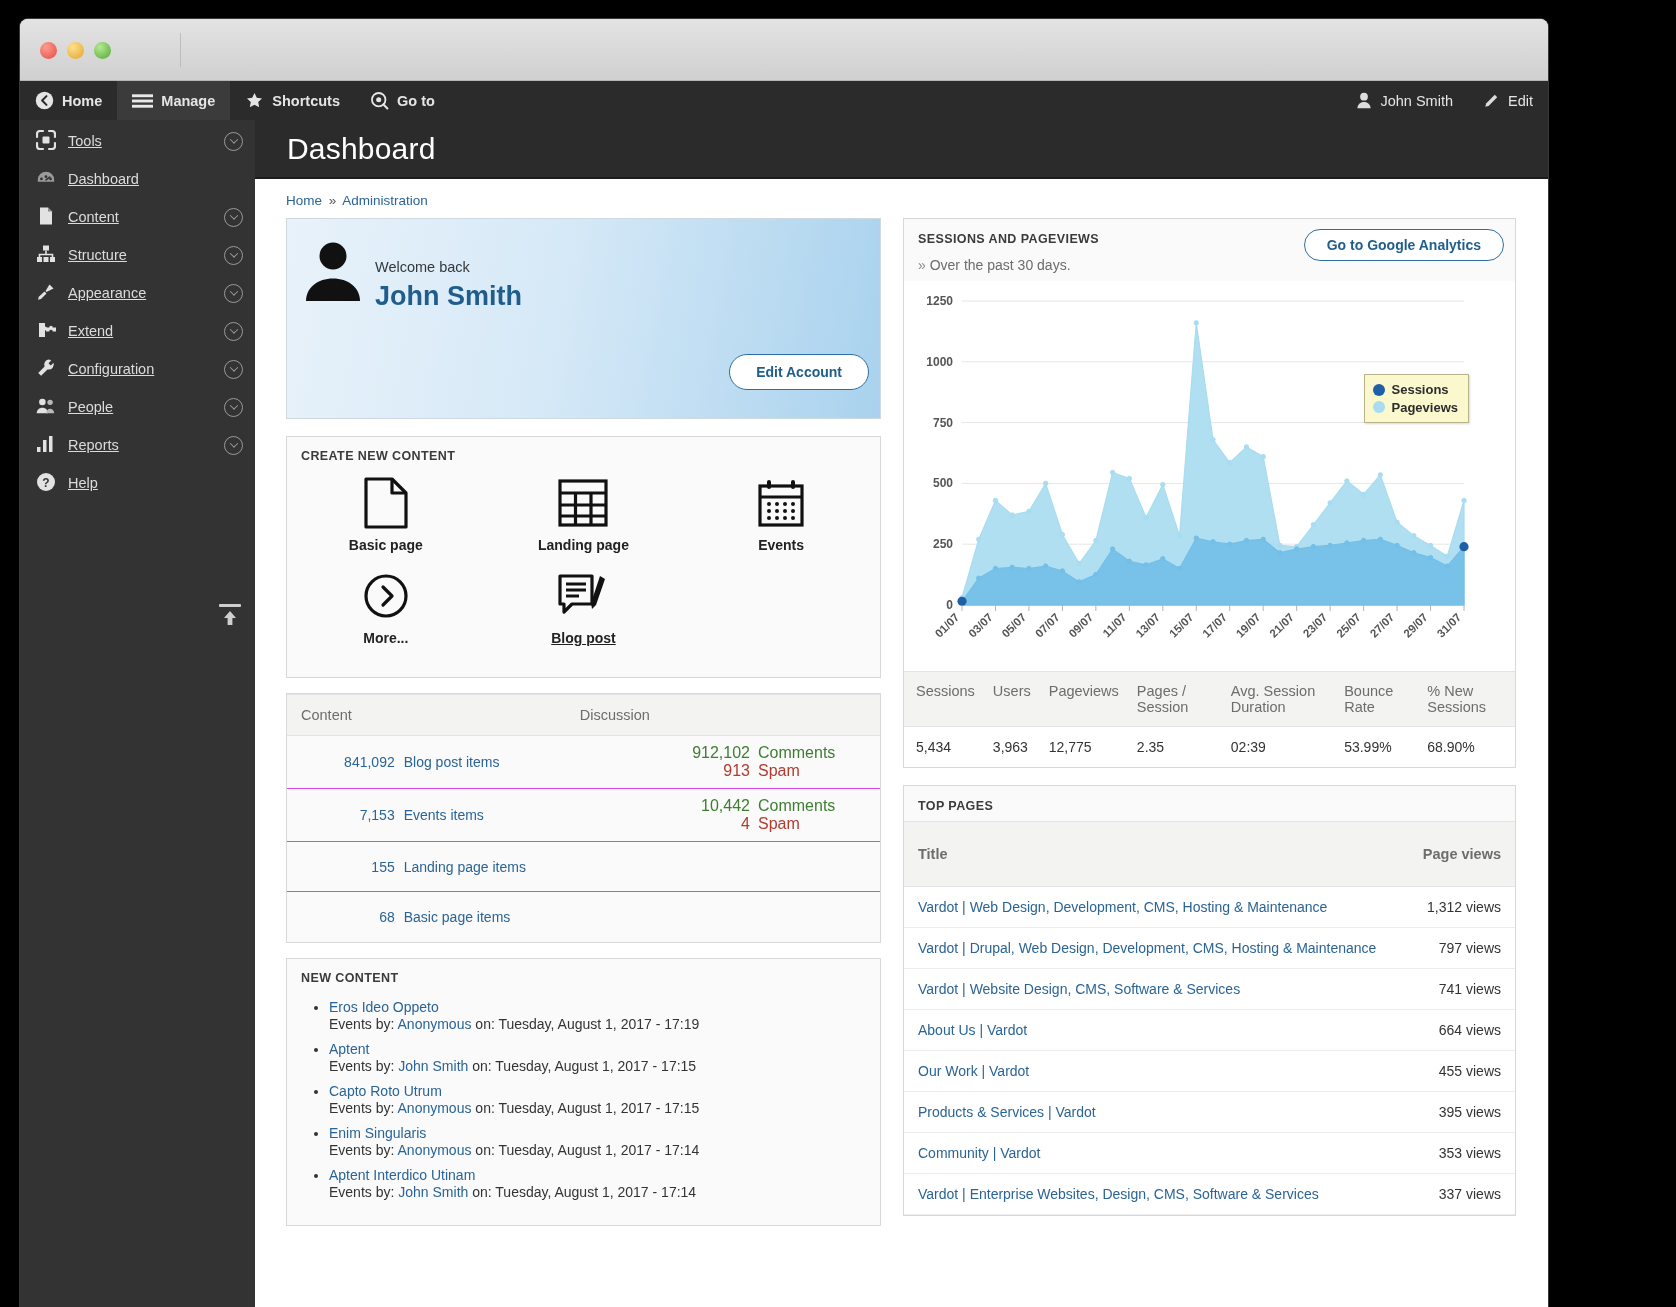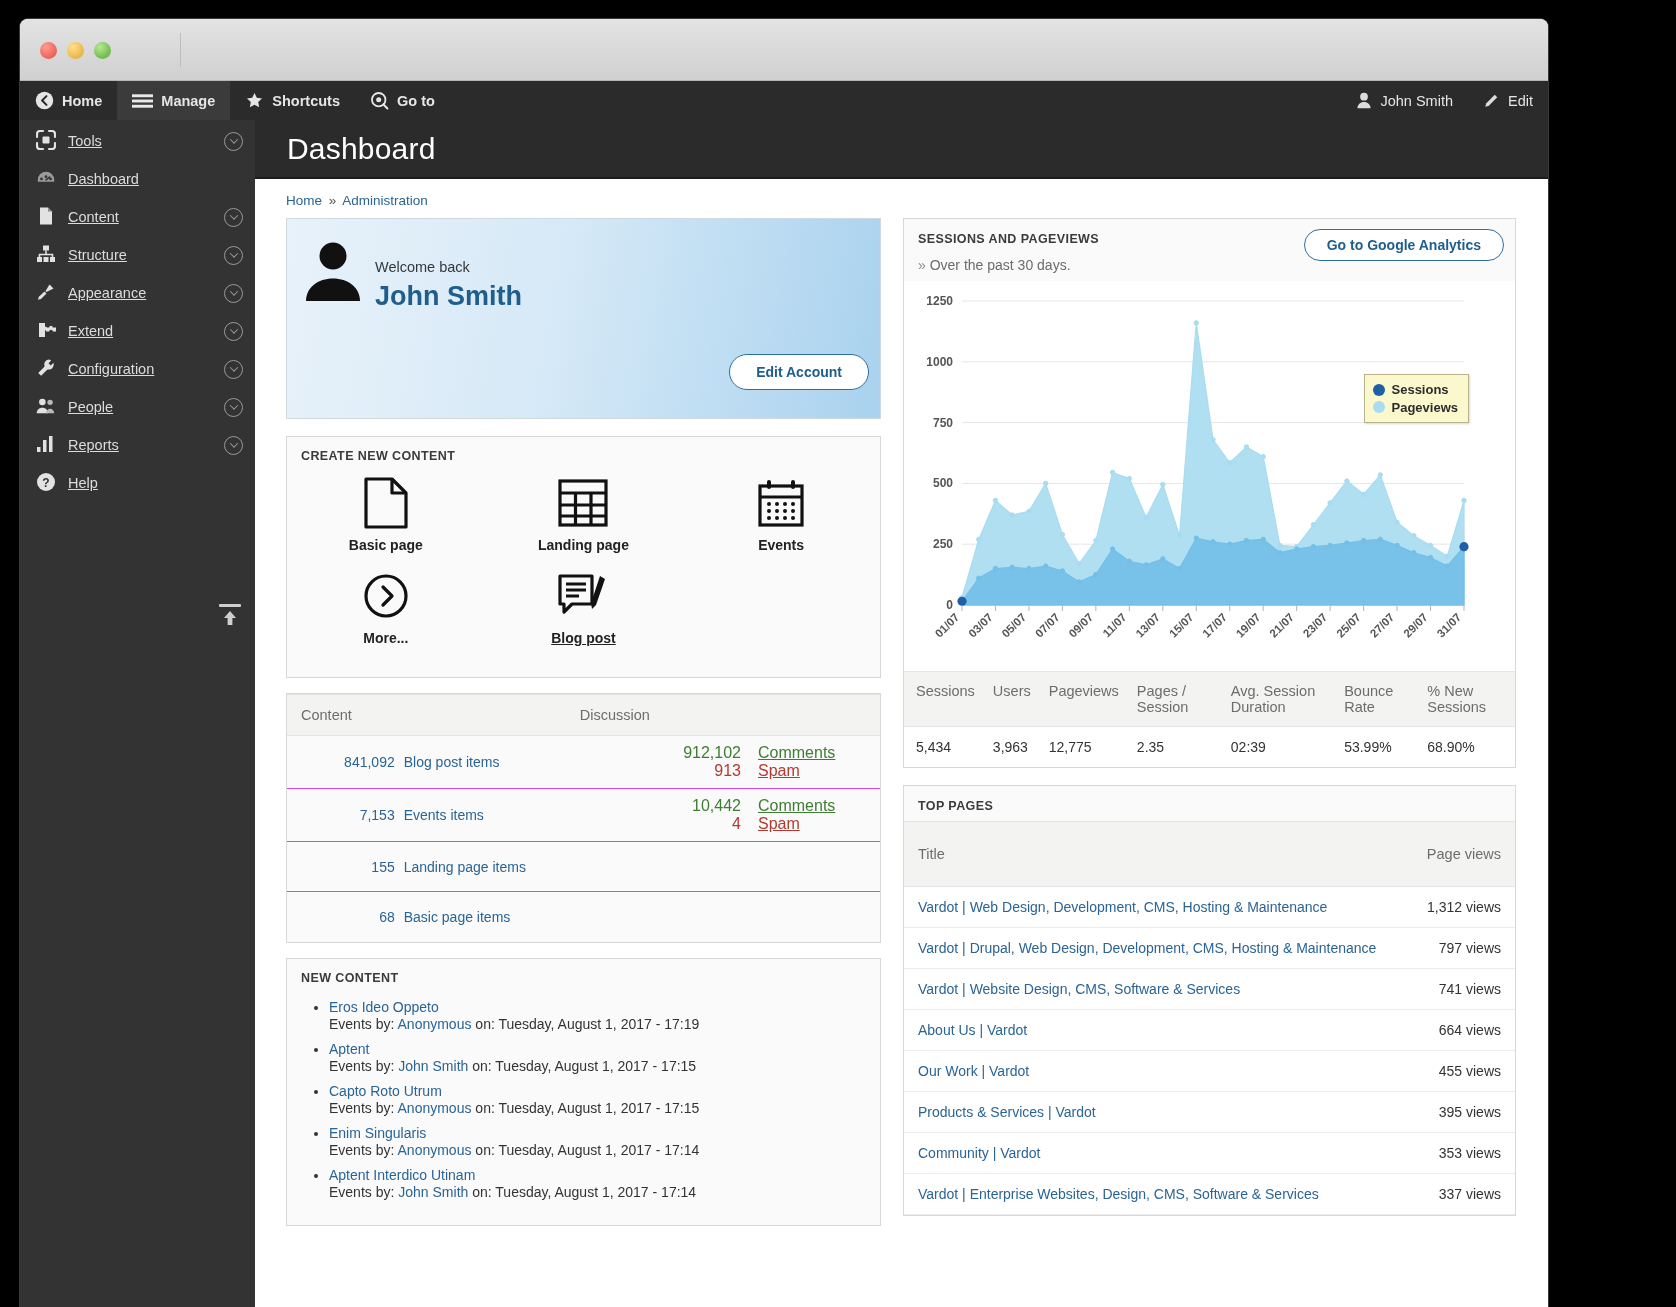--- a/index.html
+++ b/index.html
@@ -119,21 +119,21 @@
   .mso-head .c1 { width:47%; }
   .mso-row { border-bottom:1px solid #d946ef; min-height:50px; align-items:center;}
   .mso-row:last-child { border-bottom:none; }
   .mso-c1 { width:47%; text-align:right; padding:8px 0 8px 0; }
   .mso-c2 { flex:1; padding:8px 14px 8px 0; text-align:right;}
   .mso-num { color:#2a6496; font-size:14px;}
   .mso-lbl { color:#2a6496; font-size:14px; display:inline-block; width:162px; text-align:left; margin-left:9px;}
   .mso-line { white-space:nowrap; }
   .green { color:#3e7d32; }
   .red   { color:#b33a2e; }
-  .mso-c2 .w { display:inline-block; width:108px; text-align:left; margin-left:17px;text-decoration:underline;}
+  .mso-c2 .w { display:inline-block; width:108px; text-align:left; margin-left:8px;}
 
   
   #new-content ul { margin:0; padding:4px 0 16px 42px; }
   #new-content li { margin-bottom:9px; font-size:14px; color:#333; }
   #new-content li a { color:#2a6496; text-decoration:none; }
   #new-content .meta { color:#333; margin-top:1px; }
 
   
   .rpanel { border:1px solid #d8d8d8; background:#fff; margin-bottom:17px; }
   .rpanel-head { padding:13px 14px 8px 14px; position:relative; background:#fafafa;}
@@ -157,21 +157,21 @@
   table.stats { width:100%; border-collapse:collapse; }
   table.stats th {
     background:#f3f3f1; color:#6d6d6d; font-size:14.5px; font-weight:400;
     text-align:left; padding:11px 6px 11px 12px; border-top:1px solid #e4e4e4;
     border-bottom:1px solid #e4e4e4; vertical-align:top;
   }
   table.stats td { font-size:14px; color:#333; padding:12px 6px 12px 12px; }
 
   table.top { width:100%; border-collapse:collapse; }
   table.top th {
-    background:#f3f3f1; color:#6d6d6d; font-size:14.5px; font-weight:400;
+    background:#f3f3f1; color:#6d6d6d; font-size:14.5px; font-weight:700;
     text-align:left; padding:24px 14px; border-top:1px solid #e4e4e4; border-bottom:1px solid #e4e4e4;
   }
   table.top th.num, table.top td.num { text-align:right; }
   table.top td { font-size:14px; padding:12px 14px; border-bottom:1px solid #ececec; }
   table.top td a { color:#2a6496; text-decoration:none; }
   table.top td.num { color:#333; white-space:nowrap; }
 
   .axis-lbl { font-size:12px; fill:#555; font-family:"Liberation Sans", sans-serif; font-weight:600;}
   .tick-lbl { font-size:11.5px; fill:#555; font-family:"Liberation Sans", sans-serif; font-weight:600;}
 </style>

